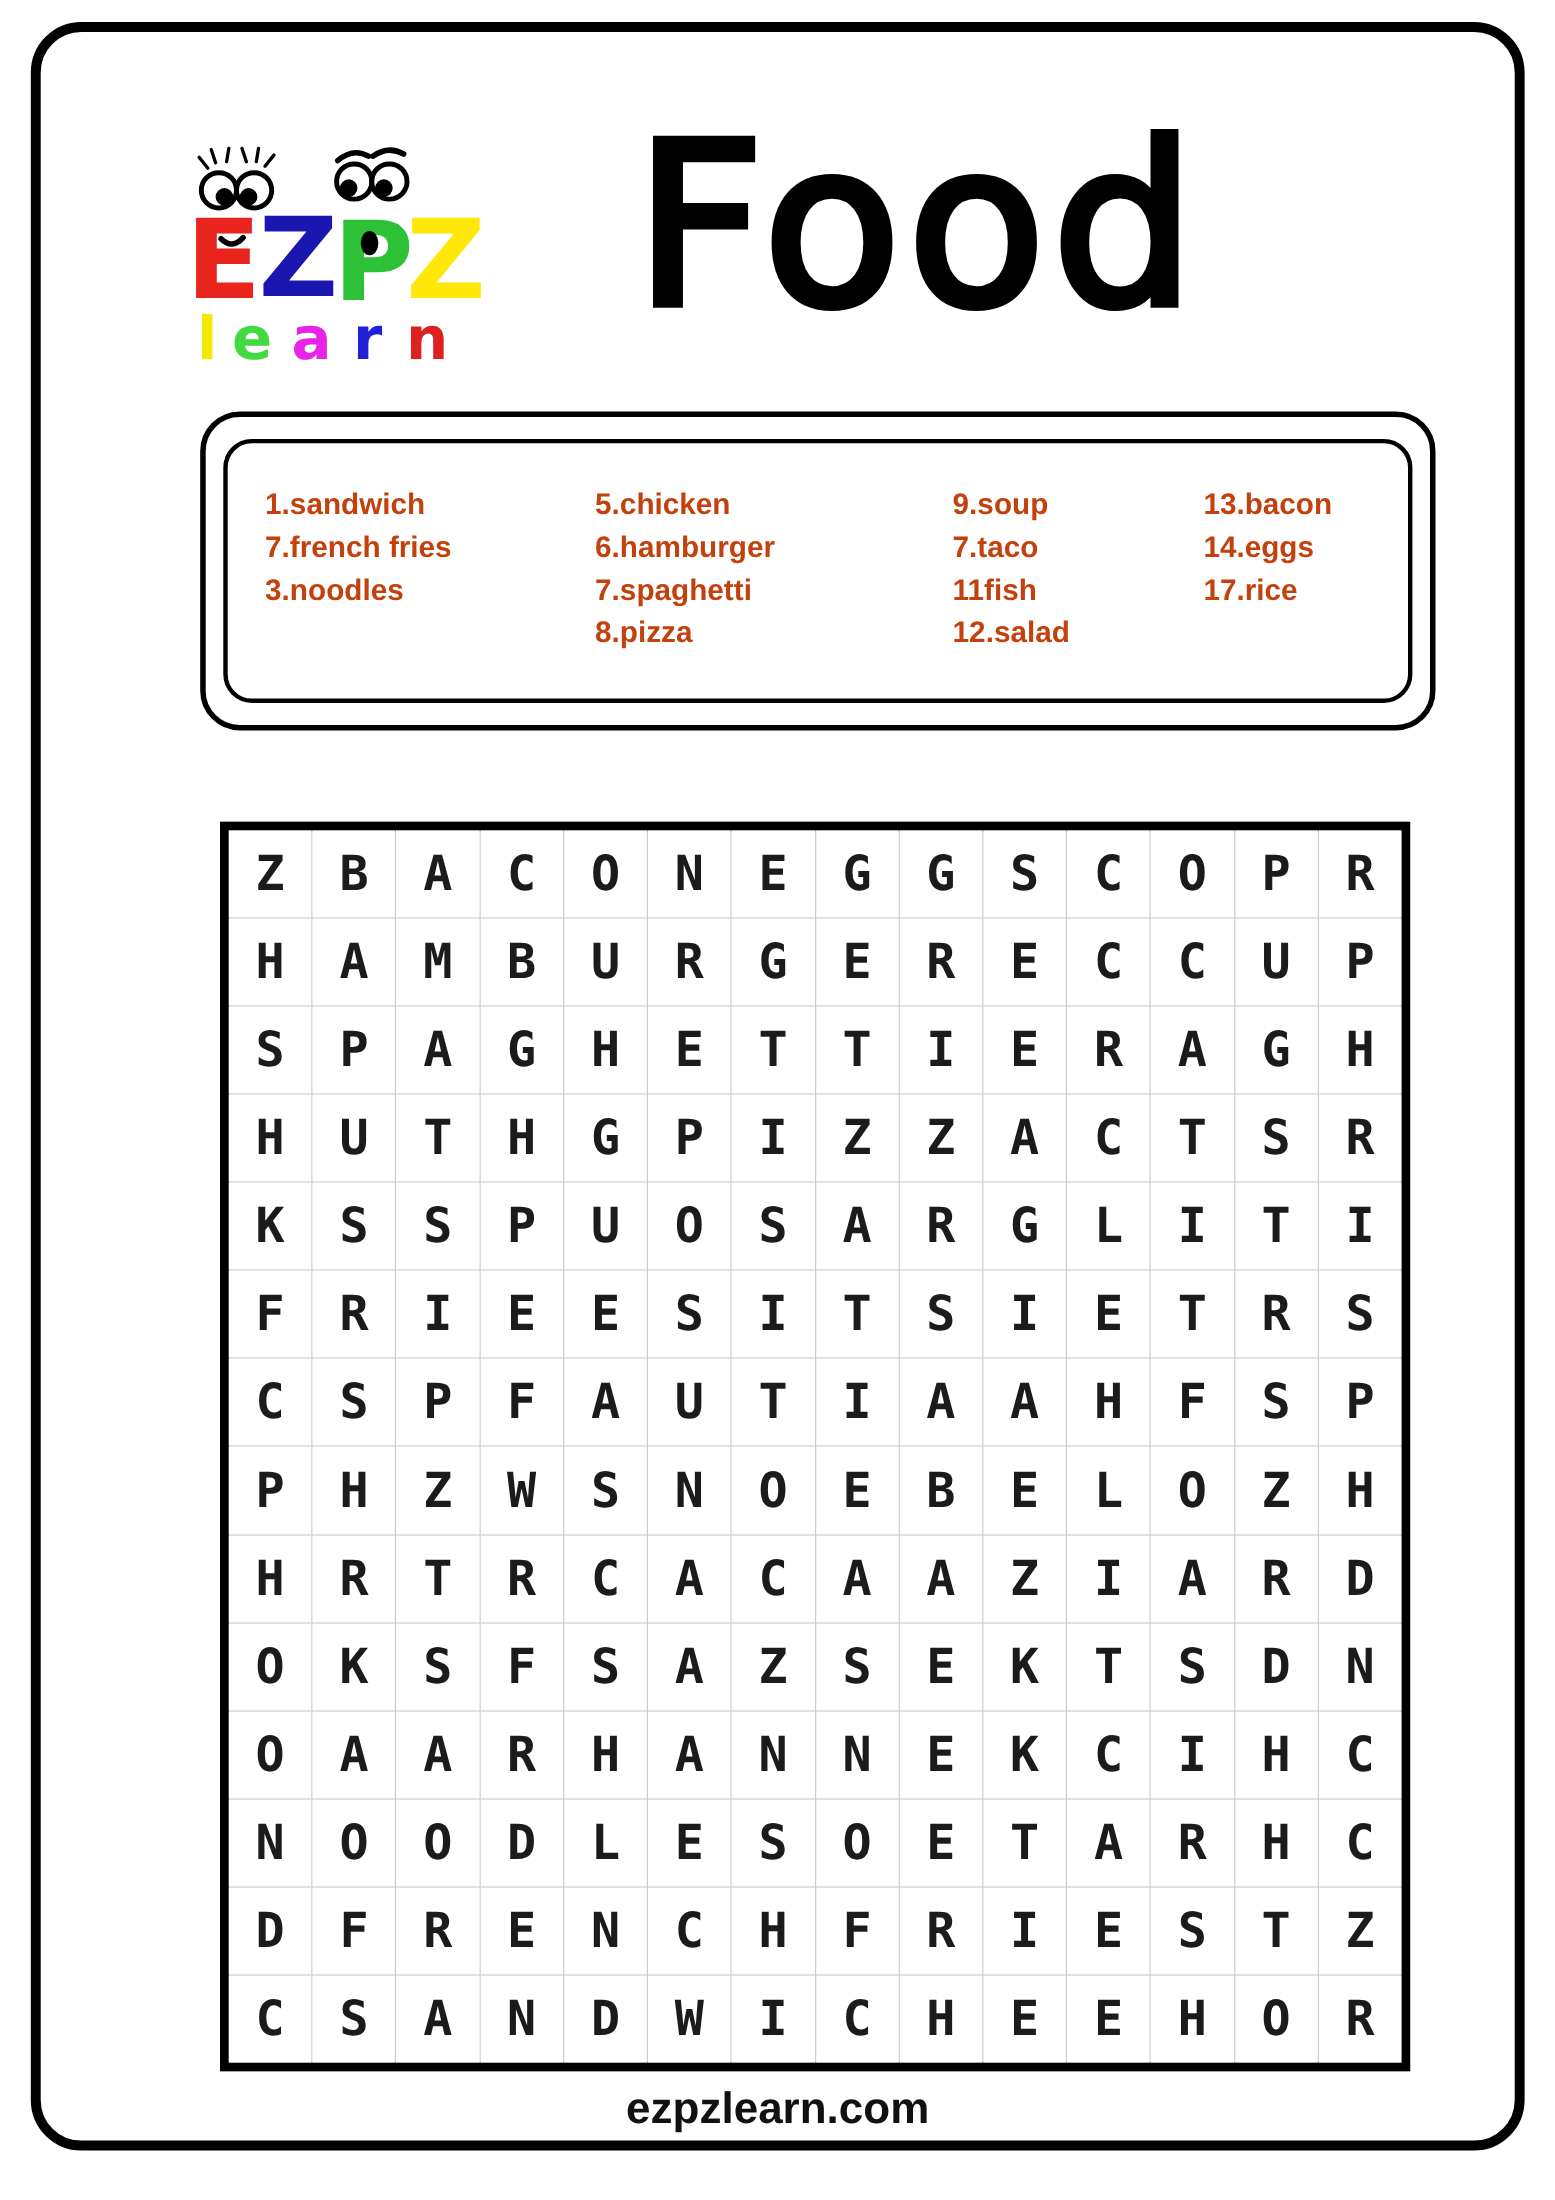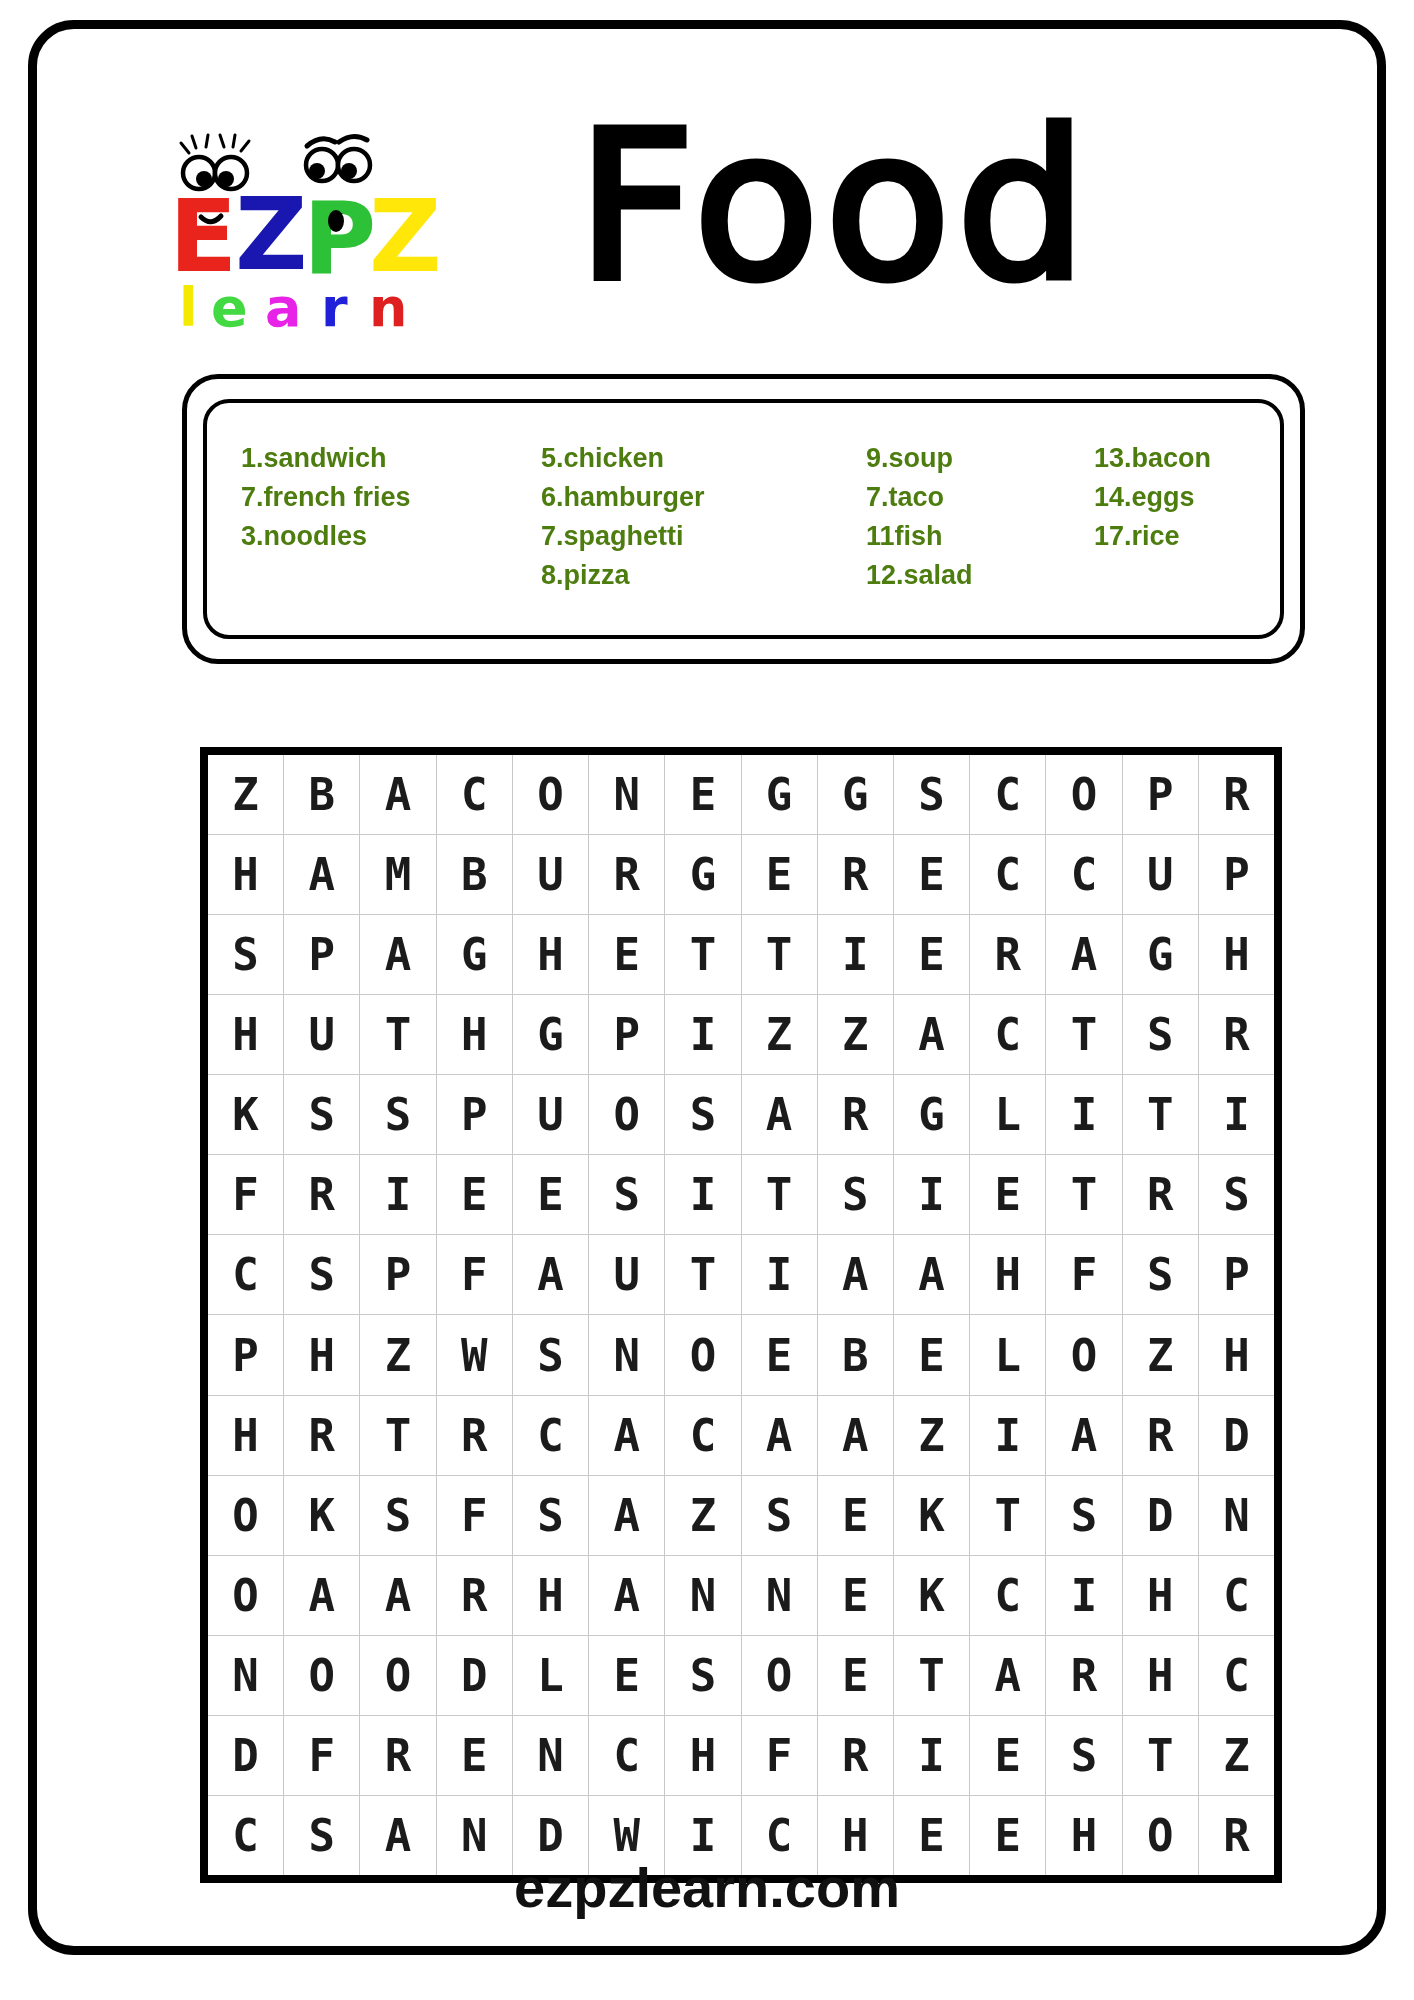--- a/index.html
+++ b/index.html
@@ -22,32 +22,32 @@
   
   .wordbox{position:absolute;left:145px;top:345px;width:1123px;height:290px;
            border:5px solid #000;border-radius:36px;background:#fff}
   .wordbox-inner{position:absolute;left:16px;right:16px;top:20px;bottom:20px;
                  border:4px solid #000;border-radius:26px}
   .wordcols{position:absolute;left:34px;top:36px;right:10px;display:flex}
   .wordcol{flex:0 0 auto}
   .wordcol:nth-child(1){width:300px}
   .wordcol:nth-child(2){width:325px}
   .wordcol:nth-child(3){width:228px}
-  .word{font-size:27px;font-weight:bold;color:#4d7c0f;line-height:39px;white-space:nowrap}
+  .word{font-size:27px;font-weight:bold;color:#c2410c;line-height:39px;white-space:nowrap}
 
   
   .grid{position:absolute;left:163px;top:718px;width:1082px;height:1136px;
         border:8px solid #000;background:#c9c9c9;display:grid;
         grid-template-columns:repeat(14,1fr);grid-auto-rows:1fr;gap:1px}
   .cell{background:#fff;display:flex;align-items:center;justify-content:center;
         font-family:"DejaVu Sans Mono",monospace;font-weight:bold;font-size:44px;color:#1b1b1b}
 
   
-  .footer{position:absolute;left:0;top:1826px;width:100%;text-align:center;
-          font-size:56px;font-weight:bold;color:#111}
+  .footer{position:absolute;left:0;top:1866px;width:100%;text-align:center;
+          font-size:40px;font-weight:bold;color:#111}
 </style>
 </head>
 <body>
 
 <div class="page">
   <div class="frame">
 
     <svg class="logo" viewBox="0 0 280 215">
       <g>
         <text class="lg" x="0" y="150" fill="#e8241d">E</text>

